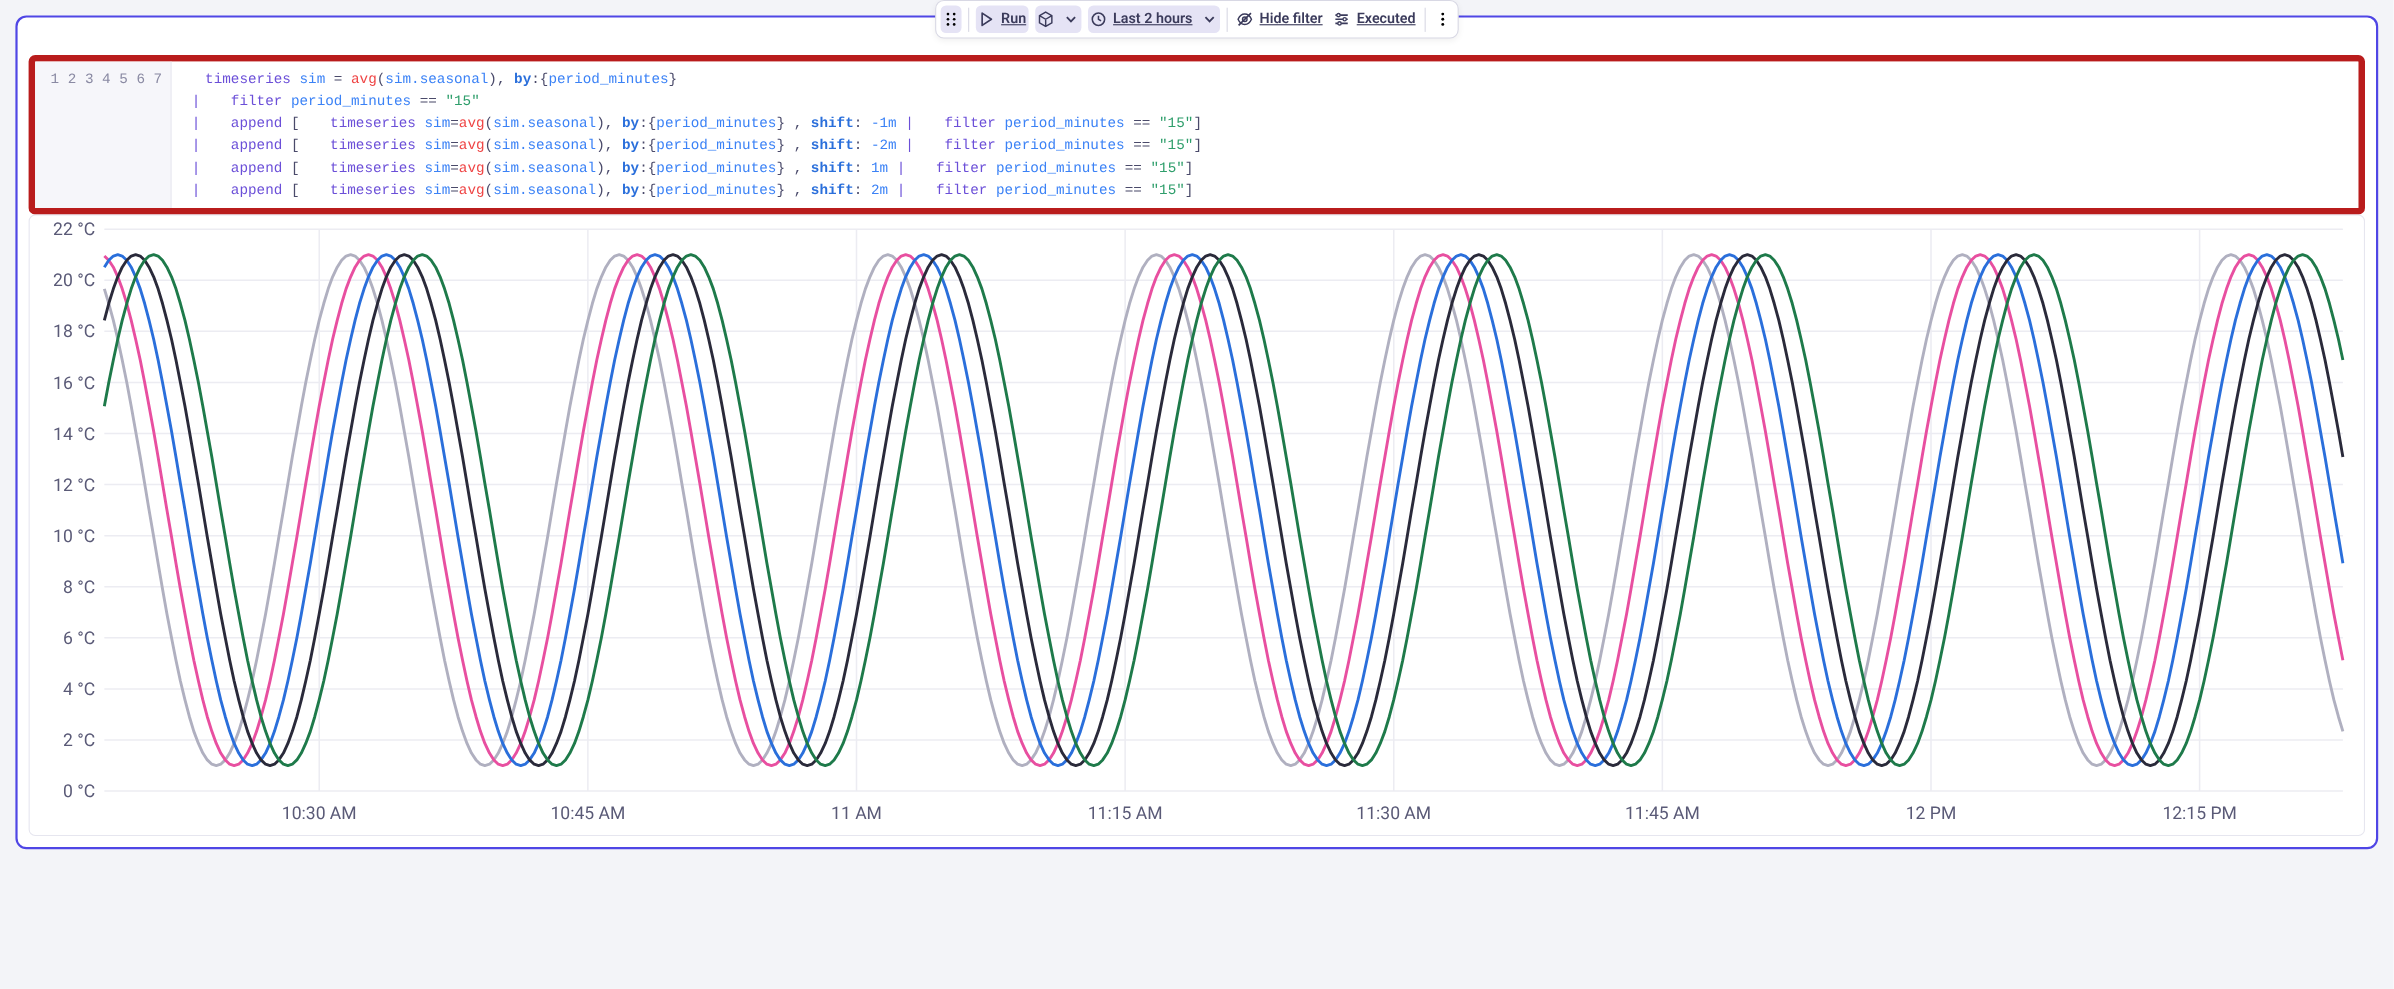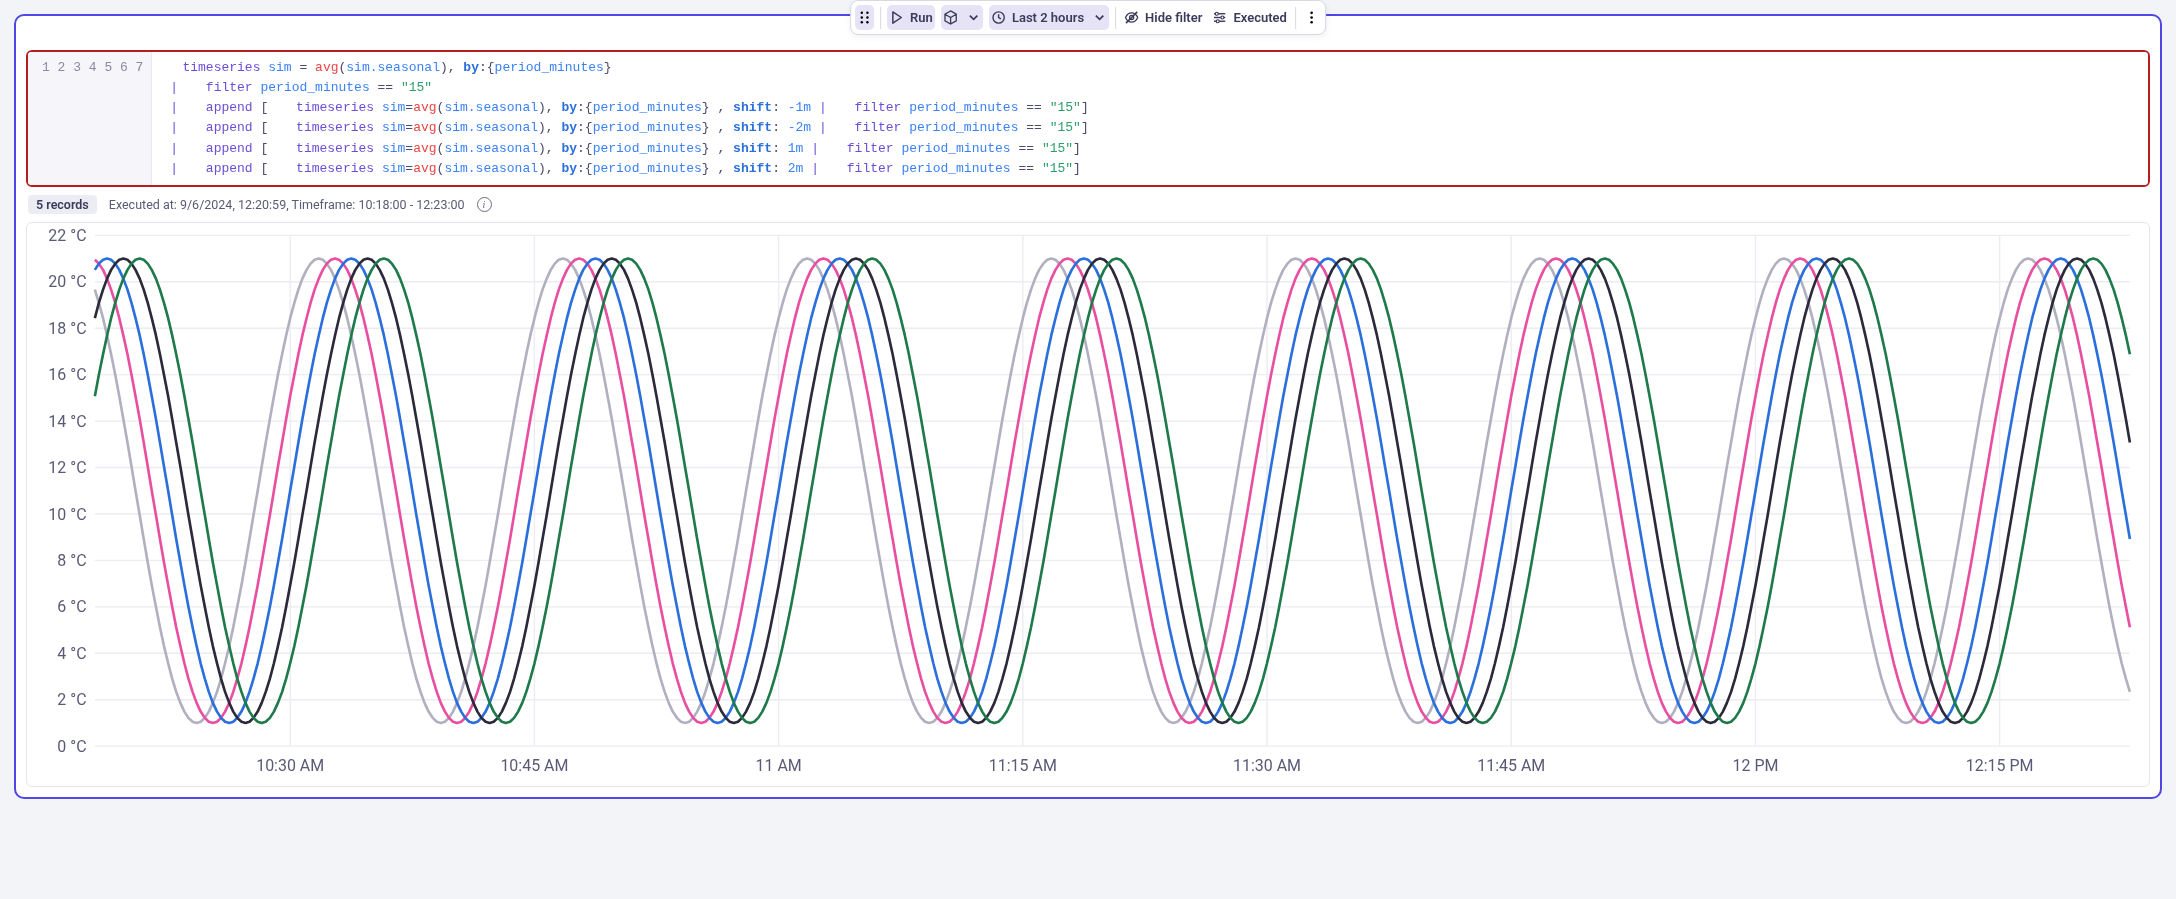--- a/index.html
+++ b/index.html
@@ -35,28 +35,29 @@
   }
   .toolbar .btn {
     display: inline-flex;
     align-items: flex-end;
     gap: 6px;
     padding: 5px 2px;
     border-radius: 5px;
     cursor: pointer;
     color: #3b3b5b;
     font-weight: 600;
+    text-decoration: underline;
   }
   .toolbar .btn.pill { background: #e5e3f5; }
   .toolbar .sep { width:1px; height:22px; background:#d8d8e4; }
   .toolbar svg { width:15px; height:15px; flex-shrink:0; }
   .chev-down { margin-left:2px; }
   
   .editor-wrap {
-    border: 2px solid #b91c1c;
+    border: 6px solid #b91c1c;
     border-radius: 6px;
     margin: 10px 10px 0 10px;
     overflow: hidden;
   }
   .editor {
     display: flex;
     font-family: "SFMono-Regular", Consolas, "Liberation Mono", Menlo, monospace;
     font-size: 13px;
     line-height: 1.55;
     background: #fff;
@@ -203,25 +204,20 @@
       <div class="code" id="code"><span class="tok-kw">timeseries</span> <span class="tok-id">sim</span> <span class="tok-punc">=</span> <span class="tok-fn">avg</span><span class="tok-punc">(</span><span class="tok-id">sim.seasonal</span><span class="tok-punc">),</span> <span class="tok-prop">by</span><span class="tok-punc">:{</span><span class="tok-id">period_minutes</span><span class="tok-punc">}</span>
  <span class="tok-pipe">|</span> <span class="tok-kw">filter</span> <span class="tok-id">period_minutes</span> <span class="tok-punc">==</span> <span class="tok-str">"15"</span>
  <span class="tok-pipe">|</span> <span class="tok-kw">append</span> <span class="tok-punc">[</span> <span class="tok-kw">timeseries</span> <span class="tok-id">sim</span><span class="tok-punc">=</span><span class="tok-fn">avg</span><span class="tok-punc">(</span><span class="tok-id">sim.seasonal</span><span class="tok-punc">),</span> <span class="tok-prop">by</span><span class="tok-punc">:{</span><span class="tok-id">period_minutes</span><span class="tok-punc">}</span> <span class="tok-punc">,</span> <span class="tok-prop">shift</span><span class="tok-punc">:</span> <span class="tok-id">-1m</span> <span class="tok-pipe">|</span> <span class="tok-kw">filter</span> <span class="tok-id">period_minutes</span> <span class="tok-punc">==</span> <span class="tok-str">"15"</span><span class="tok-punc">]</span>
  <span class="tok-pipe">|</span> <span class="tok-kw">append</span> <span class="tok-punc">[</span> <span class="tok-kw">timeseries</span> <span class="tok-id">sim</span><span class="tok-punc">=</span><span class="tok-fn">avg</span><span class="tok-punc">(</span><span class="tok-id">sim.seasonal</span><span class="tok-punc">),</span> <span class="tok-prop">by</span><span class="tok-punc">:{</span><span class="tok-id">period_minutes</span><span class="tok-punc">}</span> <span class="tok-punc">,</span> <span class="tok-prop">shift</span><span class="tok-punc">:</span> <span class="tok-id">-2m</span> <span class="tok-pipe">|</span> <span class="tok-kw">filter</span> <span class="tok-id">period_minutes</span> <span class="tok-punc">==</span> <span class="tok-str">"15"</span><span class="tok-punc">]</span>
  <span class="tok-pipe">|</span> <span class="tok-kw">append</span> <span class="tok-punc">[</span> <span class="tok-kw">timeseries</span> <span class="tok-id">sim</span><span class="tok-punc">=</span><span class="tok-fn">avg</span><span class="tok-punc">(</span><span class="tok-id">sim.seasonal</span><span class="tok-punc">),</span> <span class="tok-prop">by</span><span class="tok-punc">:{</span><span class="tok-id">period_minutes</span><span class="tok-punc">}</span> <span class="tok-punc">,</span> <span class="tok-prop">shift</span><span class="tok-punc">:</span> <span class="tok-id">1m</span> <span class="tok-pipe">|</span> <span class="tok-kw">filter</span> <span class="tok-id">period_minutes</span> <span class="tok-punc">==</span> <span class="tok-str">"15"</span><span class="tok-punc">]</span>
  <span class="tok-pipe">|</span> <span class="tok-kw">append</span> <span class="tok-punc">[</span> <span class="tok-kw">timeseries</span> <span class="tok-id">sim</span><span class="tok-punc">=</span><span class="tok-fn">avg</span><span class="tok-punc">(</span><span class="tok-id">sim.seasonal</span><span class="tok-punc">),</span> <span class="tok-prop">by</span><span class="tok-punc">:{</span><span class="tok-id">period_minutes</span><span class="tok-punc">}</span> <span class="tok-punc">,</span> <span class="tok-prop">shift</span><span class="tok-punc">:</span> <span class="tok-id">2m</span> <span class="tok-pipe">|</span> <span class="tok-kw">filter</span> <span class="tok-id">period_minutes</span> <span class="tok-punc">==</span> <span class="tok-str">"15"</span><span class="tok-punc">]</span>
 </div>
     </div>
   </div>
 
-  <div class="status">
-    <span class="records-badge">5 records</span>
-    <span>Executed at: 9/6/2024, 12:20:59, Timeframe: 10:18:00 - 12:23:00</span>
-    <span class="info-icon">i</span>
-  </div>
 
   <div class="chart-wrap">
     <svg class="chart-svg" id="chart-svg" viewBox="0 0 1520 400" preserveAspectRatio="none">
         <line class="grid-line" x1="46" y1="374" x2="1512" y2="374"></line>
         <text class="axis-text" x="40" y="378" text-anchor="end">0 °C</text>
         <line class="grid-line" x1="46" y1="340.54545454545456" x2="1512" y2="340.54545454545456"></line>
         <text class="axis-text" x="40" y="344.54545454545456" text-anchor="end">2 °C</text>
         <line class="grid-line" x1="46" y1="307.09090909090907" x2="1512" y2="307.09090909090907"></line>
         <text class="axis-text" x="40" y="311.09090909090907" text-anchor="end">4 °C</text>
         <line class="grid-line" x1="46" y1="273.6363636363636" x2="1512" y2="273.6363636363636"></line>

